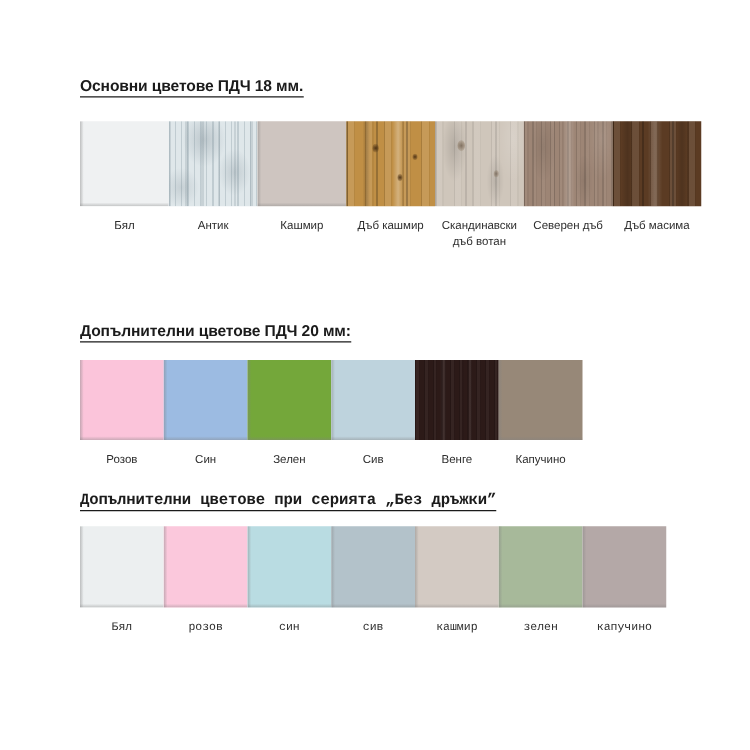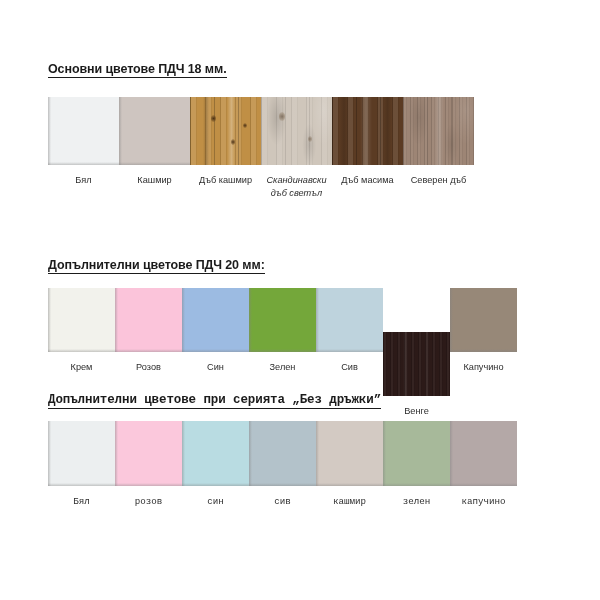--- a/index.html
+++ b/index.html
@@ -14,21 +14,21 @@
   }
 
   #page {
     position: relative;
     width: 600px;
     height: 600px;
     background: #ffffff;
     overflow: hidden;
   }
 
-  .section { position: absolute; left: 0; width: 512px; }
+  .section { position: absolute; left: 16px; width: 512px; }
 
   .section-heading {
     font-size: 12.5px;
     font-weight: bold;
     color: #1b1b1b;
     letter-spacing: -0.1px;
     padding-left: 48px;
     white-space: nowrap;
   }
   .section-heading .htext {
@@ -149,95 +149,97 @@
 <div id="page">
 
   <div class="section" style="top:62px;">
     <div class="section-heading">
       <span class="htext">Основни цветове ПДЧ 18 мм.</span>
     </div>
     <div class="swatch-row" id="row-0" style="top:35px;">
         <div class="swatch-cell" style="width: 71px;">
           <div class="swatch edge-left edge-bottom" style="height: 68px; background: rgb(239, 241, 242);"></div>
           <div class="swatch-label"><span>Бял</span></div>
+        </div>
+        <div class="swatch-cell" style="width: 71px;">
+          <div class="swatch" style="height: 68px; background: rgb(223, 231, 234);">
+            <div class="grain antique"></div>
+          </div>
+          <div class="swatch-label"><span>Антик</span></div>
         </div>
         <div class="swatch-cell" style="width: 71px;">
           <div class="swatch edge-left edge-bottom" style="height: 68px; background: rgb(206, 197, 192);"></div>
           <div class="swatch-label"><span>Кашмир</span></div>
         </div>
         <div class="swatch-cell" style="width: 71px;">
           <div class="swatch" style="height: 68px; background: rgb(192, 143, 69);">
             <div class="grain broad"></div>
             <div class="grain planks"></div>
             <div class="streak" style="left:18%;width:6px;"></div>
             <div class="streak light" style="left:52%;width:9px;"></div>
             <div class="knot" style="left:30%;top:26%;width:5px;height:7px;"></div>
             <div class="knot" style="left:58%;top:62%;width:4px;height:6px;"></div>
             <div class="knot" style="left:74%;top:38%;width:4px;height:5px;"></div>
           </div>
           <div class="swatch-label"><span>Дъб кашмир</span></div>
         </div>
-        <div class="swatch-cell" style="width: 71px; font-style: italic;">
+        <div class="swatch-cell" style="width: 71px;">
           <div class="swatch" style="height: 68px; background: rgb(207, 198, 187);">
             <div class="grain broad" style="opacity:.55;"></div>
             <div class="grain mottle"></div>
             <div class="grain planks" style="opacity:.45;"></div>
             <div class="knot" style="left:26%;top:22%;width:6px;height:9px;opacity:.55;"></div>
             <div class="knot" style="left:66%;top:58%;width:4px;height:6px;opacity:.45;"></div>
           </div>
-          <div class="swatch-label"><span>Скандинавски</span><span class="l2">дъб светъл</span></div>
+          <div class="swatch-label"><span>Скандинавски</span><span class="l2">дъб вотан</span></div>
+        </div>
+        <div class="swatch-cell" style="width: 71px;">
+          <div class="swatch" style="height: 68px; background: rgb(157, 133, 117);">
+            <div class="grain fine" style="opacity:.75;"></div>
+            <div class="grain planks" style="opacity:.55;"></div>
+            <div class="grain mottle" style="opacity:.7;"></div>
+            <div class="streak light" style="left:44%;width:10px;opacity:.6;"></div>
+          </div>
+          <div class="swatch-label"><span>Северен дъб</span></div>
         </div>
         <div class="swatch-cell" style="width: 71px;">
           <div class="swatch" style="height: 68px; background: rgb(91, 59, 35);">
             <div class="grain broad"></div>
             <div class="grain planks"></div>
             <div class="streak" style="left:10%;width:10px;opacity:.8;"></div>
             <div class="streak light" style="left:40%;width:12px;opacity:.5;"></div>
             <div class="streak" style="left:72%;width:9px;opacity:.75;"></div>
           </div>
           <div class="swatch-label"><span>Дъб масима</span></div>
         </div>
-        <div class="swatch-cell" style="width: 71px;">
-          <div class="swatch" style="height: 68px; background: rgb(157, 133, 117);">
-            <div class="grain fine" style="opacity:.75;"></div>
-            <div class="grain planks" style="opacity:.55;"></div>
-            <div class="grain mottle" style="opacity:.7;"></div>
-            <div class="streak light" style="left:44%;width:10px;opacity:.6;"></div>
-          </div>
-          <div class="swatch-label"><span>Северен дъб</span></div>
-        </div>
       </div>
   </div>
 
   <div class="section" style="top:258px;">
     <div class="section-heading">
       <span class="htext">Допълнителни цветове ПДЧ 20 мм:</span>
     </div>
     <div class="swatch-row" id="row-1" style="top:30px;">
         <div class="swatch-cell" style="width: 67px;">
-          <div class="swatch edge-left edge-bottom" style="height: 64px; background: rgb(242, 242, 236);"></div>
-          <div class="swatch-label"><span>Крем</span></div>
-        </div>
-        <div class="swatch-cell" style="width: 67px;">
           <div class="swatch edge-left edge-bottom" style="height: 64px; background: rgb(251, 196, 218);"></div>
           <div class="swatch-label"><span>Розов</span></div>
         </div>
         <div class="swatch-cell" style="width: 67px;">
           <div class="swatch edge-left edge-bottom" style="height: 64px; background: rgb(156, 187, 226);"></div>
           <div class="swatch-label"><span>Син</span></div>
         </div>
         <div class="swatch-cell" style="width: 67px;">
           <div class="swatch edge-left edge-bottom" style="height: 64px; background: rgb(116, 167, 58);"></div>
           <div class="swatch-label"><span>Зелен</span></div>
         </div>
         <div class="swatch-cell" style="width: 67px;">
           <div class="swatch edge-left edge-bottom" style="height: 64px; background: rgb(190, 211, 221);"></div>
           <div class="swatch-label"><span>Сив</span></div>
         </div>
-        <div class="swatch-cell" style="width: 67px; margin-top: 44px;">
+        <div class="swatch-cell" style="width: 67px;">
           <div class="swatch" style="height: 64px; background: rgb(44, 26, 24);">
             <div class="grain fine" style="opacity:.85;"></div>
             <div class="streak light" style="left:30%;width:5px;opacity:.22;"></div>
             <div class="streak light" style="left:63%;width:4px;opacity:.18;"></div>
           </div>
           <div class="swatch-label"><span>Венге</span></div>
         </div>
         <div class="swatch-cell" style="width: 67px;">
           <div class="swatch edge-left edge-bottom" style="height: 64px; background: rgb(151, 136, 120);"></div>
           <div class="swatch-label"><span>Капучино</span></div>

